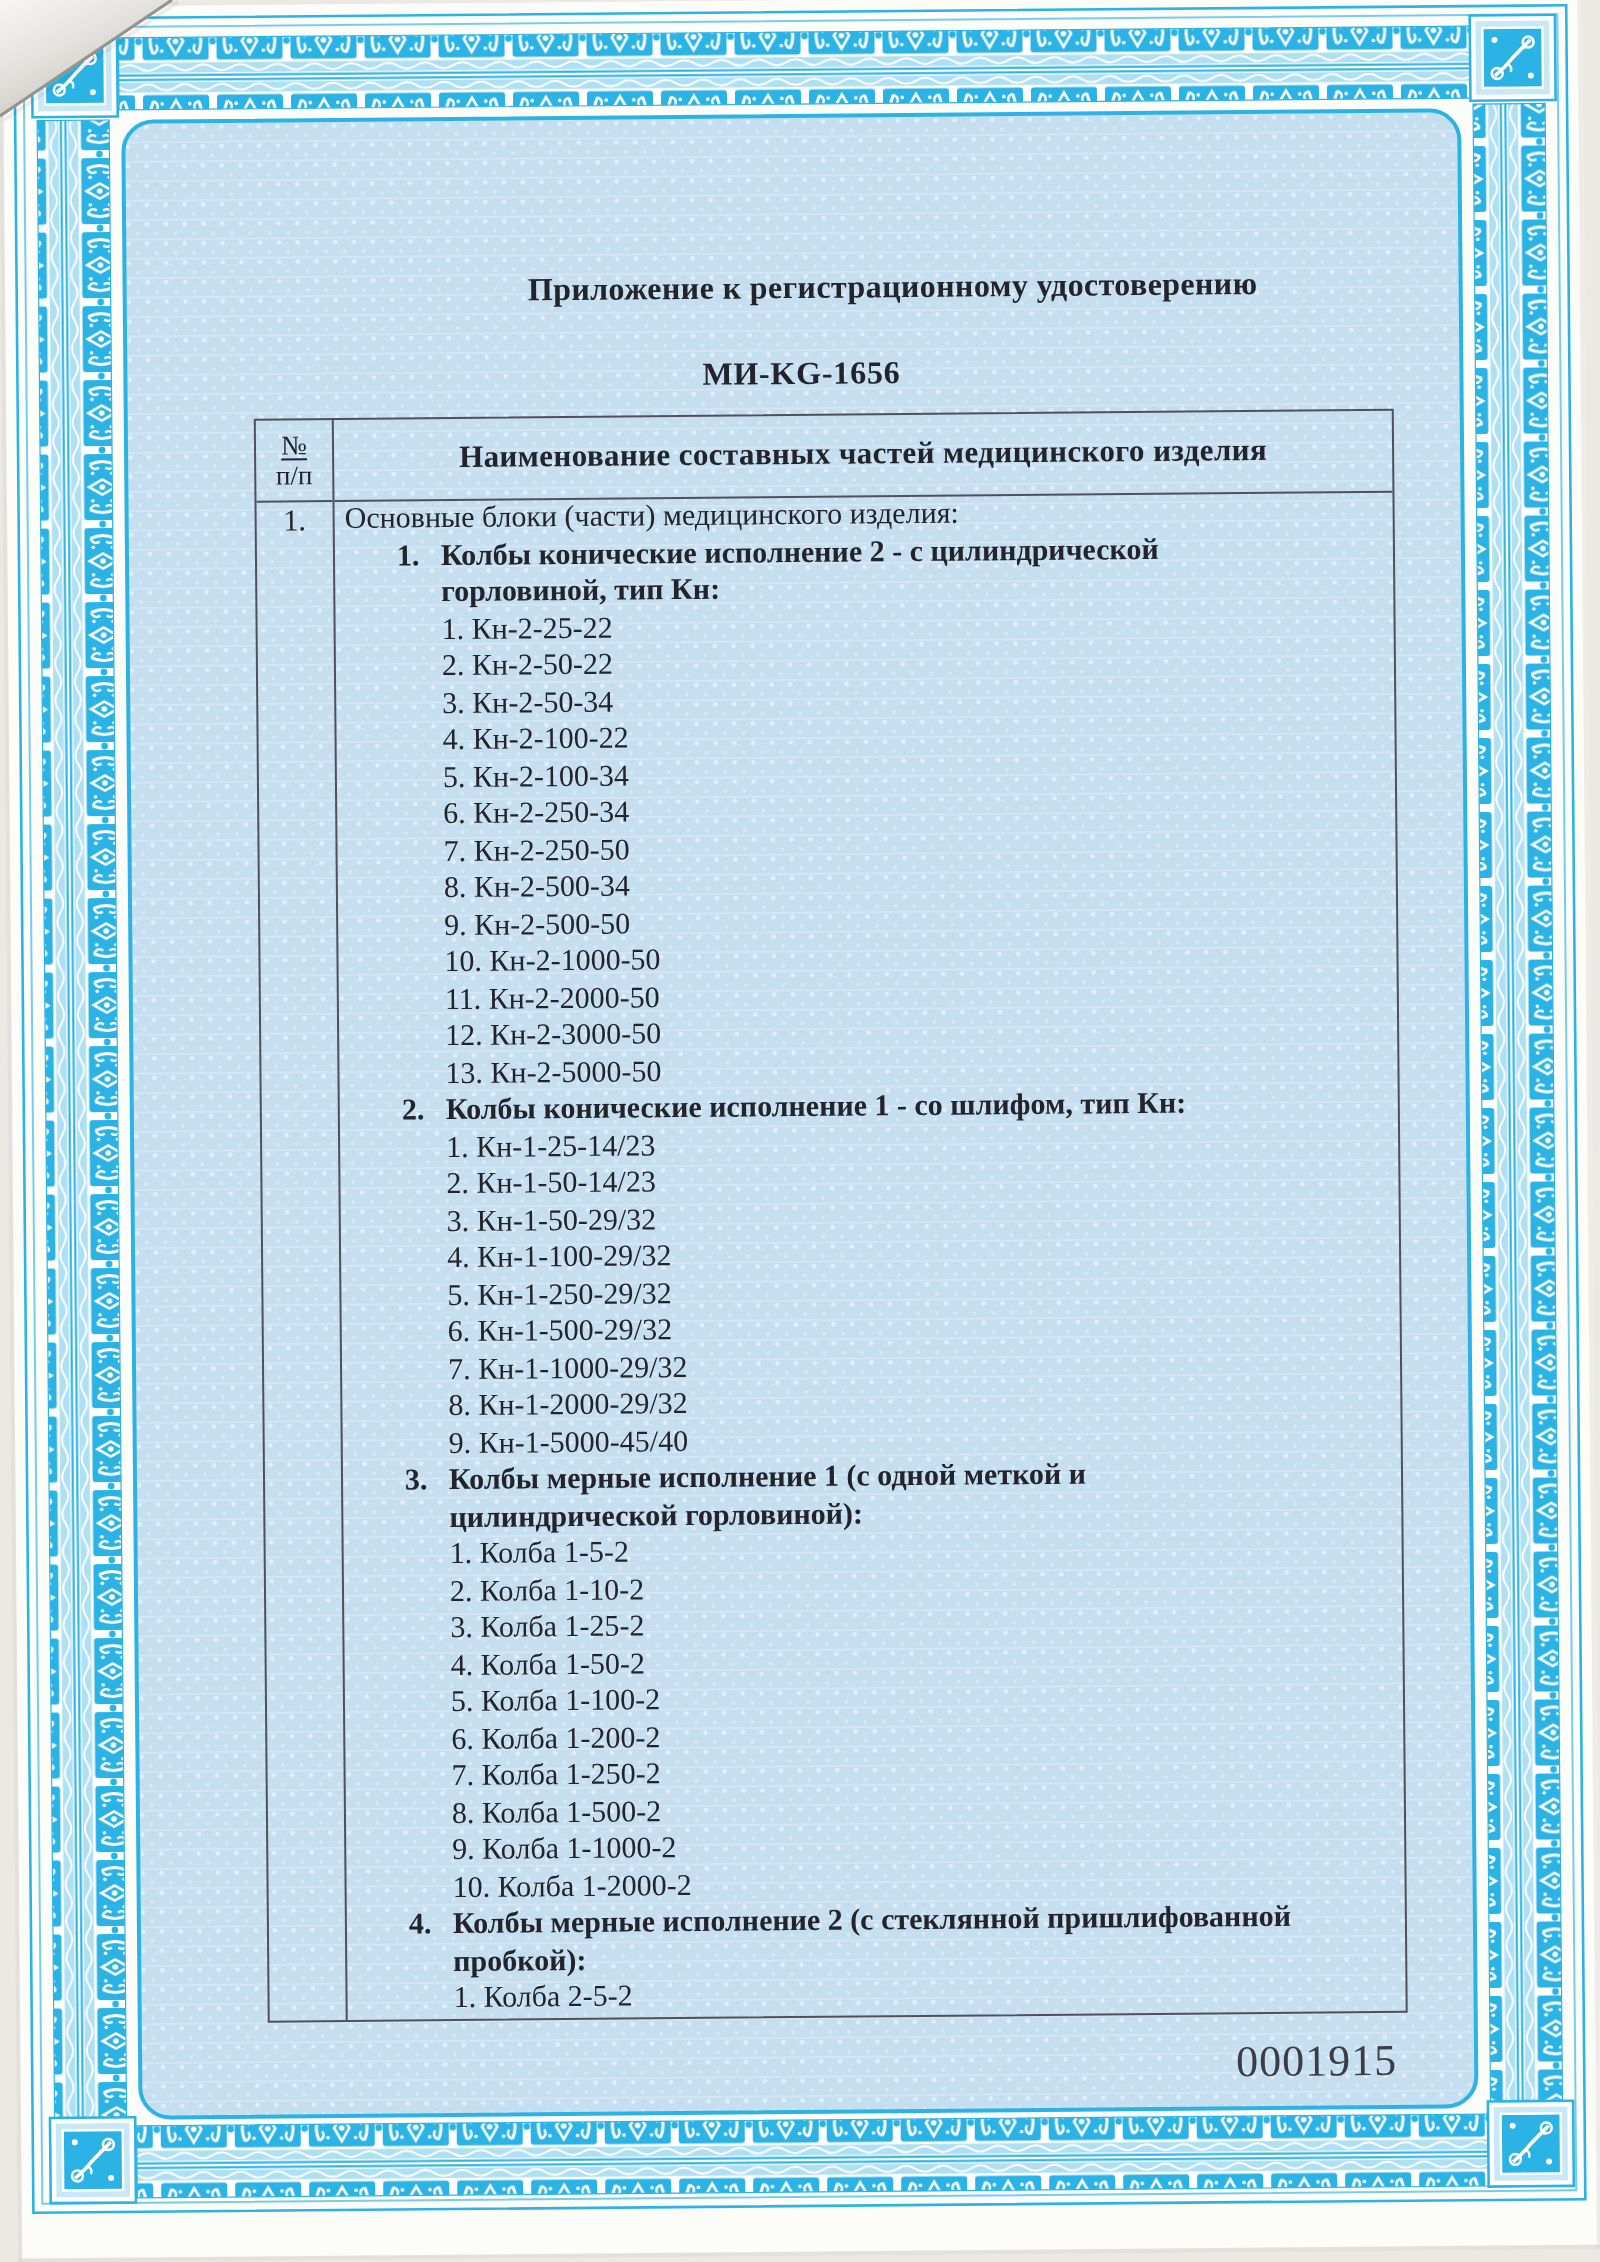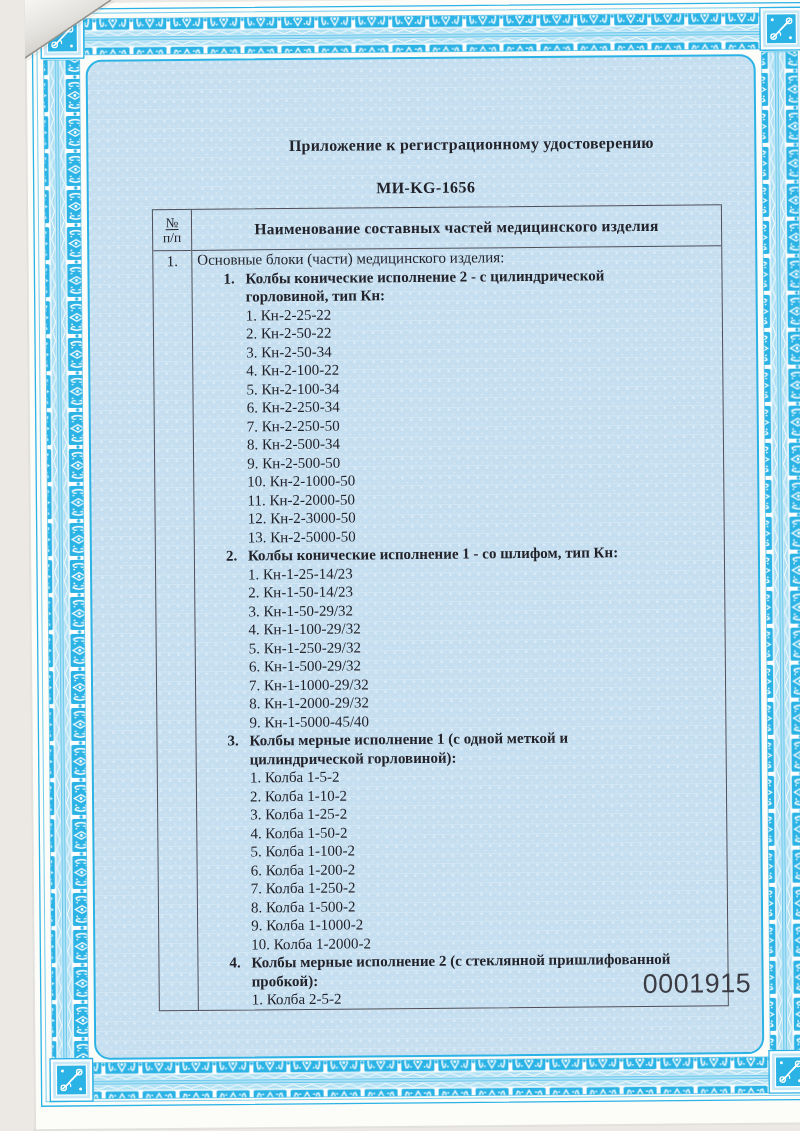--- a/index.html
+++ b/index.html
@@ -1,21 +1,21 @@
 <!DOCTYPE html>
 <html><head>
 <meta charset="utf-8">
 <style>
   html,body{margin:0;padding:0;}
   body{
     width:800px;height:1131px;overflow:hidden;position:relative;
     background:#ece9e4;
     font-family:"Liberation Serif","DejaVu Serif",serif;
   }
-  .stage{position:absolute;inset:0;margin-left:25px;}
+  .stage{position:absolute;inset:0;}
   .page{
     position:absolute;inset:0;
     transform:rotate(-0.5deg);
     transform-origin:50% 50%;
   }
   .bg{position:absolute;left:0;top:0;}
   .title{
     position:absolute;left:170px;top:136px;width:560px;
     text-align:center;font-weight:bold;font-size:16px;
     letter-spacing:.2px;color:#23232b;white-space:nowrap;
@@ -54,23 +54,23 @@
     position:absolute;left:39px;top:40px;right:0;bottom:0;
     padding-top:1px;font-size:15px;line-height:18.5px;
     overflow:hidden;
   }
   .intro-line{padding-left:5px;white-space:nowrap;}
   .section-heading{display:flex;font-weight:bold;padding-left:31px;white-space:nowrap;}
   .section-num{width:22px;flex:none;}
   .section-title-cont{font-weight:bold;padding-left:53px;white-space:nowrap;}
   .item-line{padding-left:53px;white-space:nowrap;}
   .serial{
-    position:absolute;left:614px;top:971px;
-    font-family:Liberation Sans, sans-serif;
-    font-size:27px;color:#3c3c44;letter-spacing:.5px;
+    position:absolute;left:614px;top:1020px;
+    font-family:Liberation Serif, serif;
+    font-size:22px;color:#3c3c44;letter-spacing:.5px;
   }
   .fold{position:absolute;left:0;top:0;}
 </style>
 </head>
 <body>
 
 <div class="stage">
   <div class="page">
 
     <svg class="bg" width="800" height="1131" viewBox="0 0 800 1131" aria-hidden="true">

